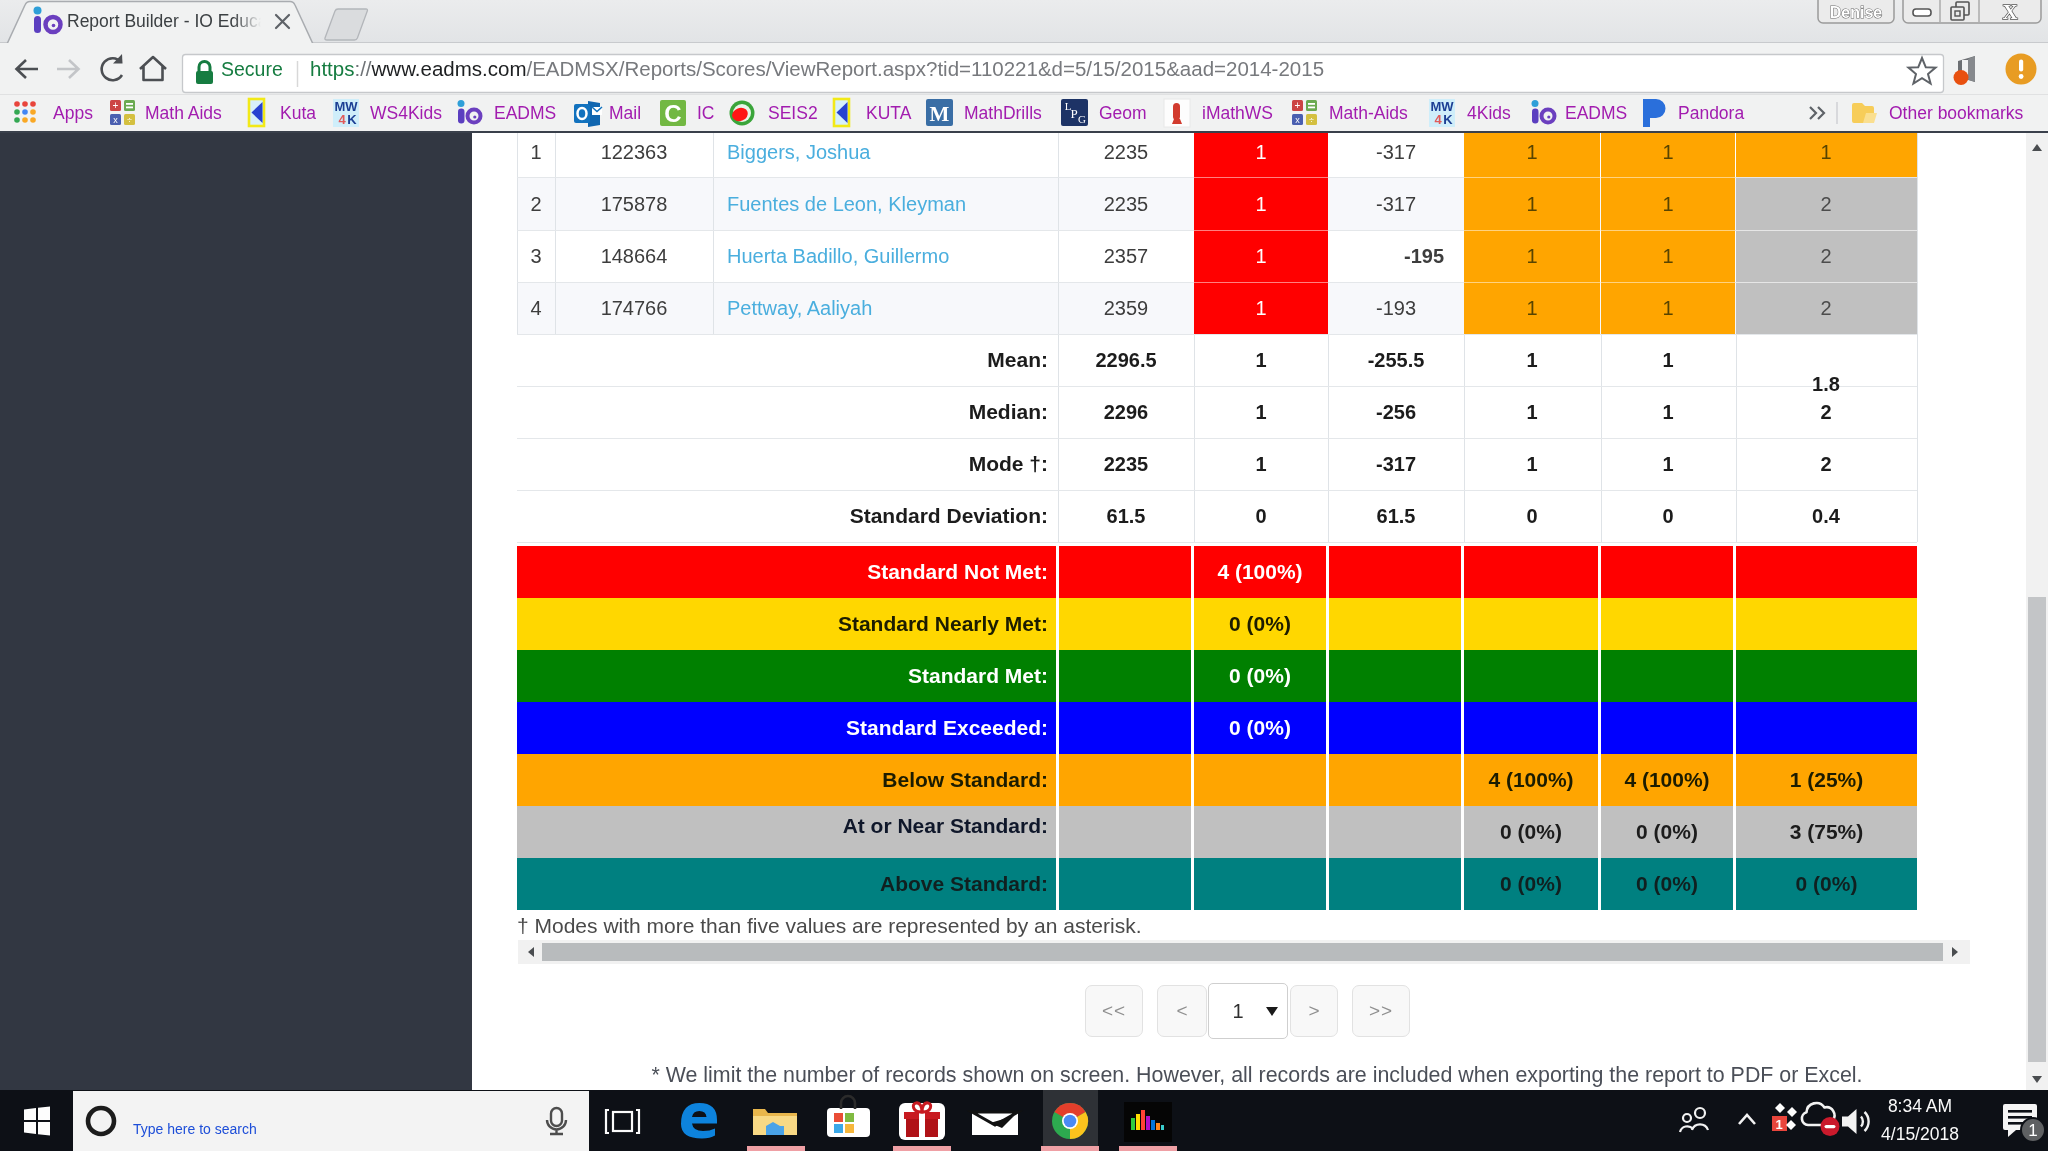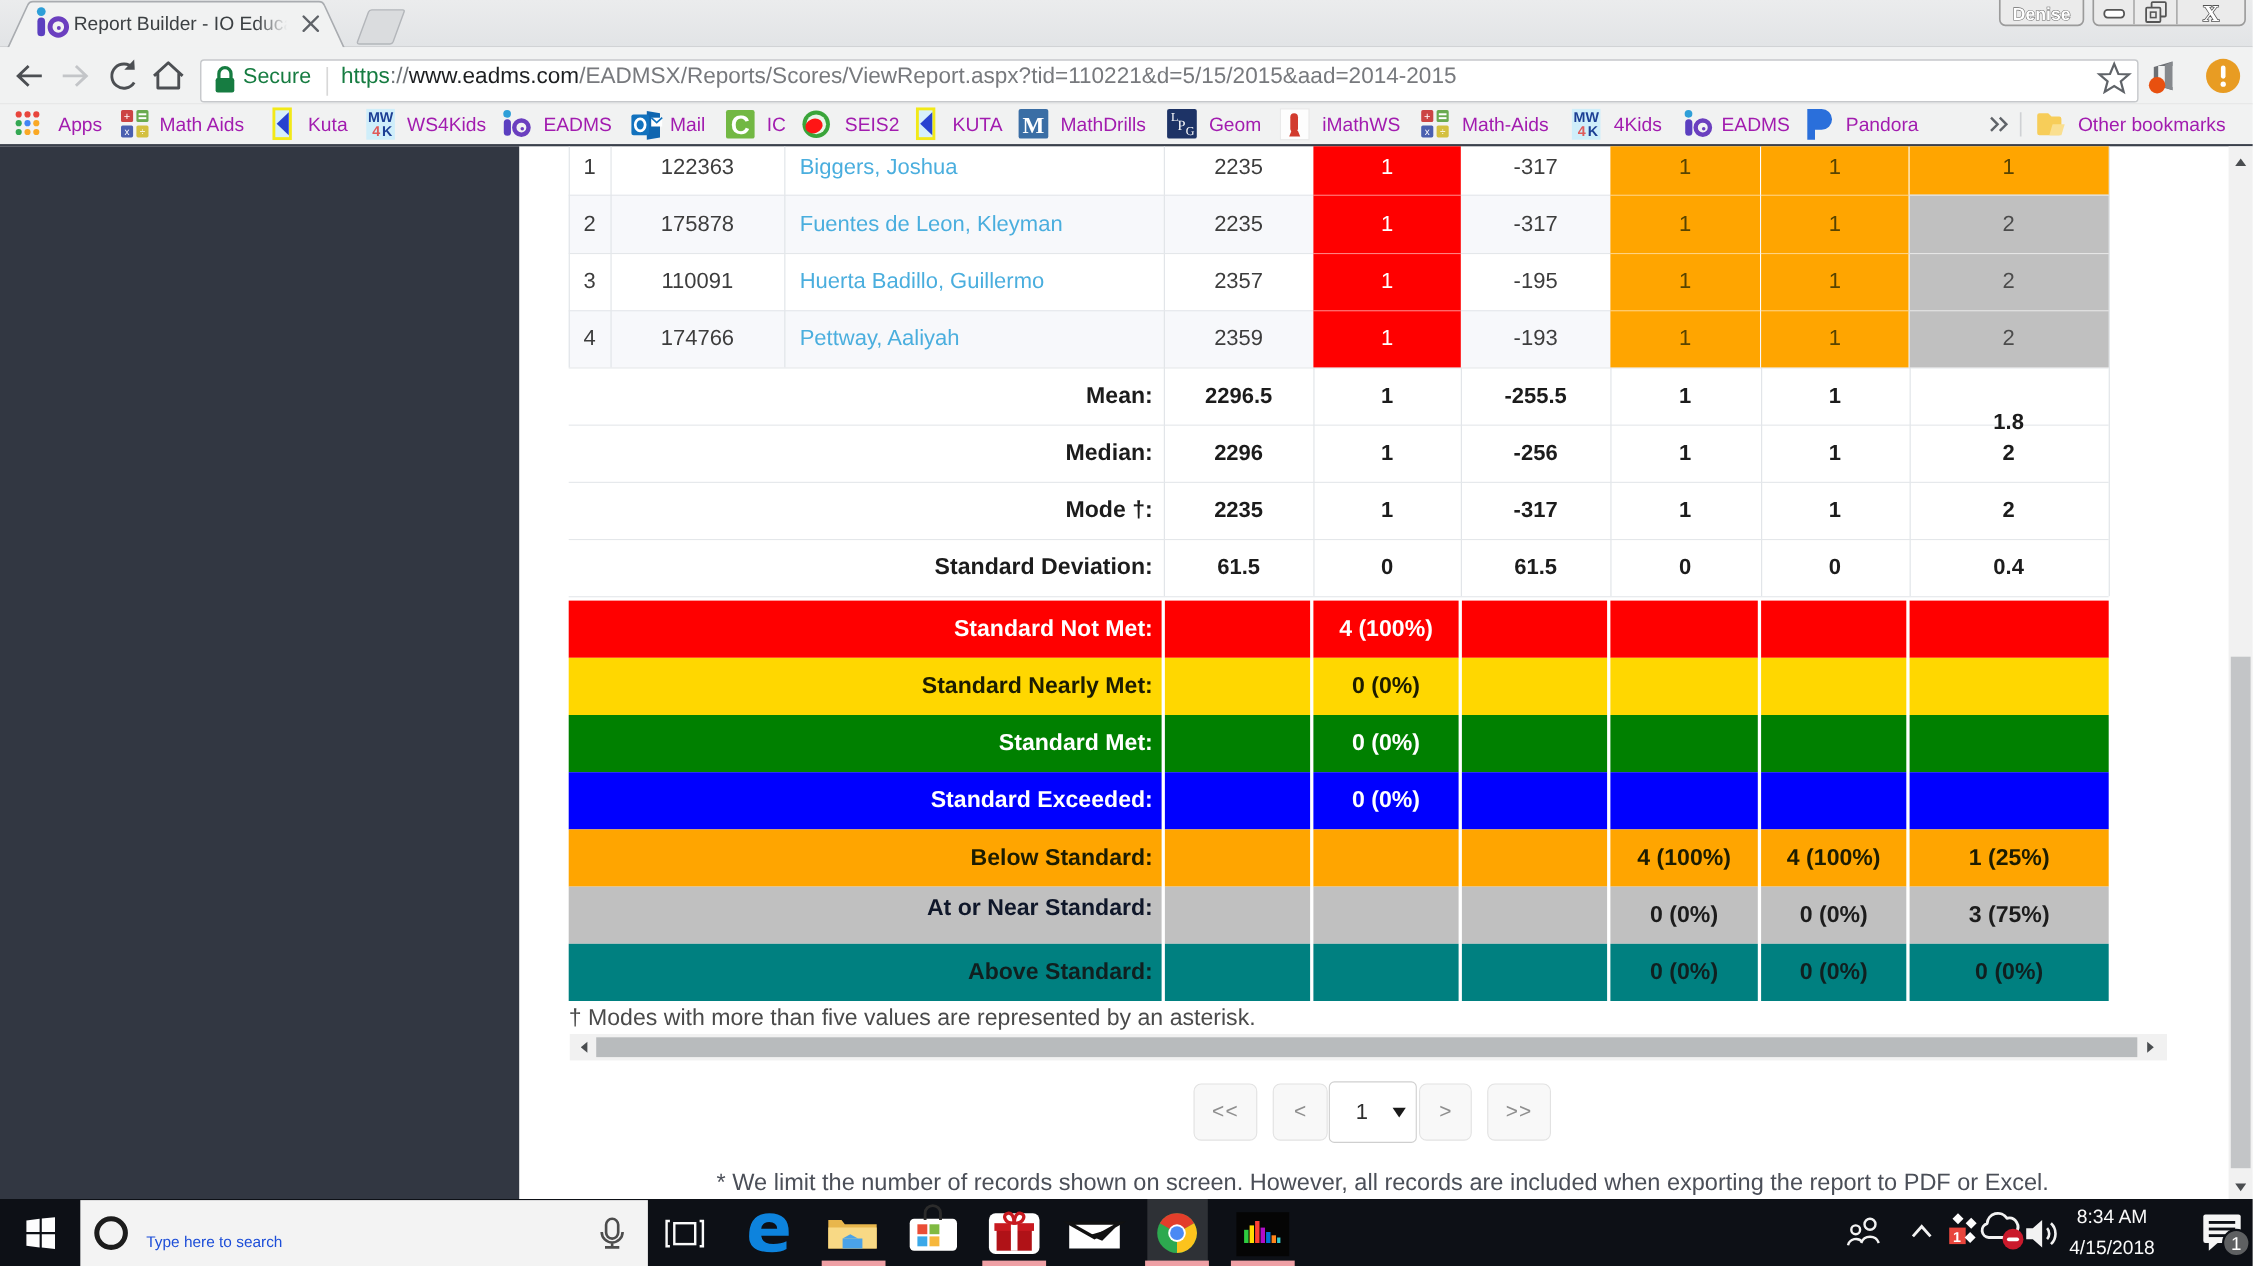--- a/index.html
+++ b/index.html
@@ -315,27 +315,27 @@
   <div class="cell" style="left:1467px;top:178px;width:130px;height:52px;">
         <span style="color:#584400">1</span>
       </div>
   <div class="cell" style="left:1603px;top:178px;width:130px;height:52px;">
         <span style="color:#584400">1</span>
       </div>
   <div class="cell" style="left:1741px;top:178px;width:170px;height:52px;">
         <span style="color:#4c4c4c">2</span>
       </div>
   <div class="cell" style="left:517px;top:230px;width:38px;height:52px;">3</div>
-  <div class="cell" style="left:559px;top:230px;width:150px;height:52px;">110091</div>
+  <div class="cell" style="left:559px;top:230px;width:150px;height:52px;">148664</div>
   <div class="cell namelink" style="left:727px;top:230px;width:330px;height:52px;justify-content:flex-start">Huerta Badillo, Guillermo</div>
   <div class="cell" style="left:1061px;top:230px;width:130px;height:52px;">2357</div>
   <div class="cell" style="left:1196px;top:230px;width:130px;height:52px;">
         <span style="color:#fff">1</span>
       </div>
-  <div class="cell" style="left:1331px;top:230px;width:130px;height:52px;">-195</div>
+  <div class="cell" style="left:1359px;top:230px;width:130px;height:52px;font-weight:bold;">-195</div>
   <div class="cell" style="left:1467px;top:230px;width:130px;height:52px;">
         <span style="color:#584400">1</span>
       </div>
   <div class="cell" style="left:1603px;top:230px;width:130px;height:52px;">
         <span style="color:#584400">1</span>
       </div>
   <div class="cell" style="left:1741px;top:230px;width:170px;height:52px;">
         <span style="color:#4c4c4c">2</span>
       </div>
   <div class="cell" style="left:517px;top:282px;width:38px;height:52px;">4</div>

